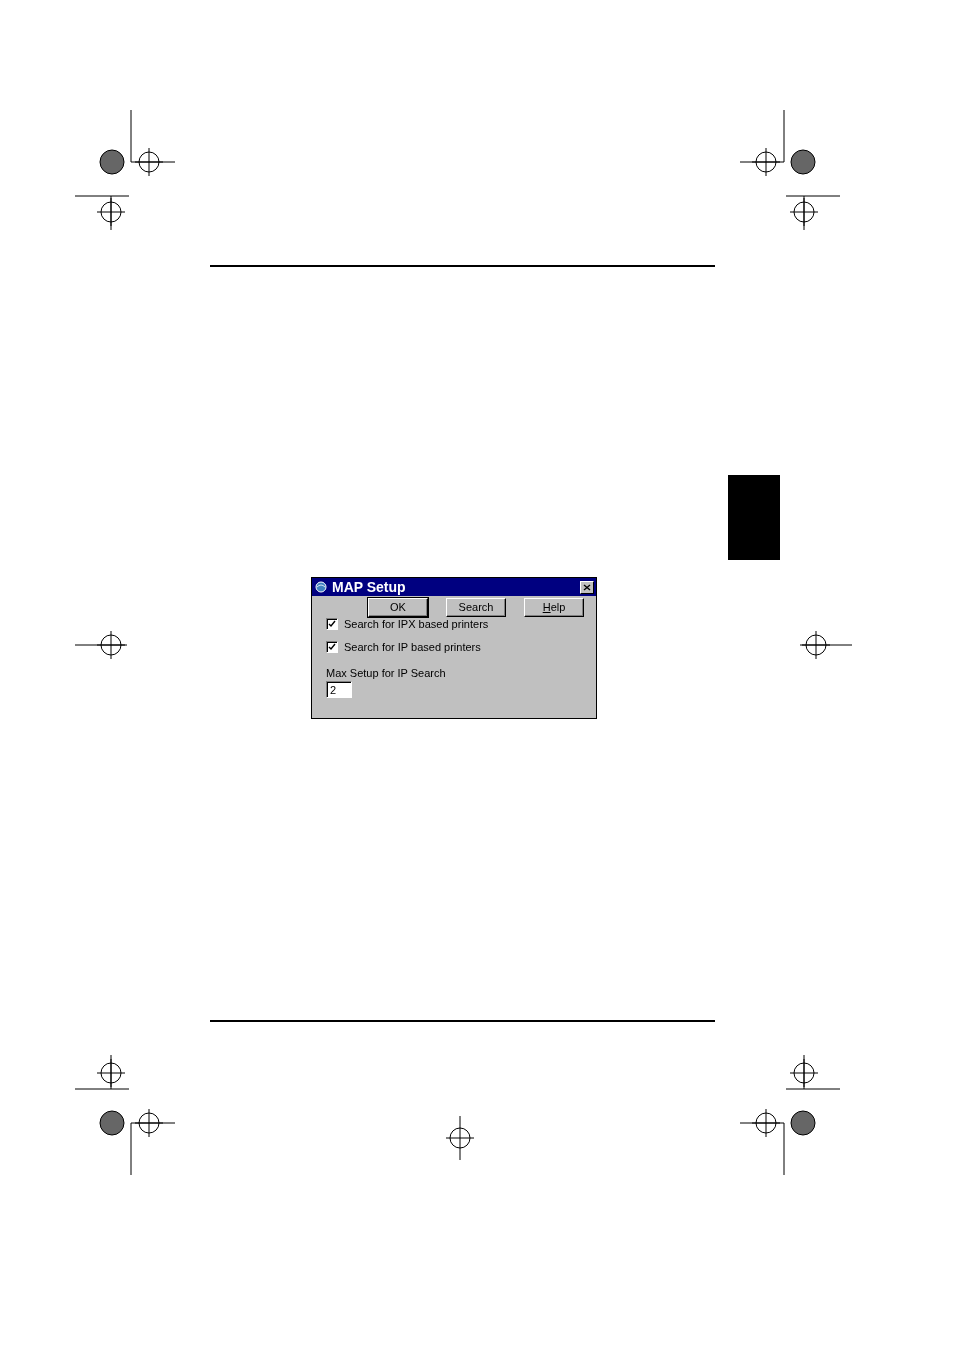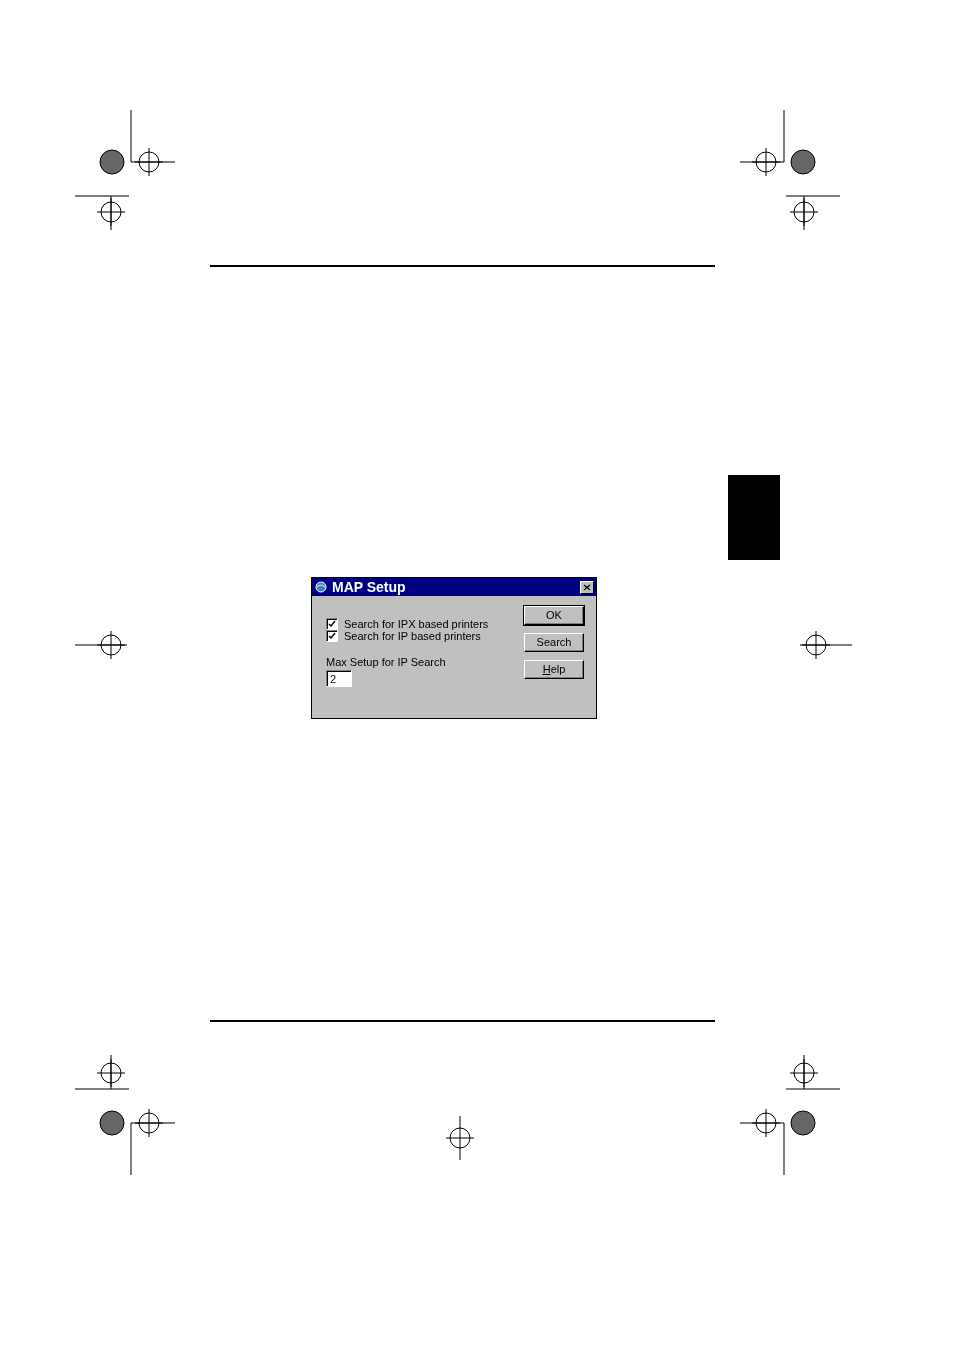--- a/index.html
+++ b/index.html
@@ -79,21 +79,21 @@
       position: relative;
       padding: 10px 3px 14px 14px;
       min-height: 122px;
     }
     .checkbox-row {
       display: flex;
       align-items: center;
       margin-top: 12px;
     }
     .checkbox-row:first-child { margin-top: 12px; }
-    .checkbox-row + .checkbox-row { margin-top: 0; }
+    .checkbox-row + .checkbox-row { margin-top: 11px; }
     .cb {
       width: 12px;
       height: 12px;
       background: #fff;
       border-top: 1px solid #808080;
       border-left: 1px solid #808080;
       border-right: 1px solid #fff;
       border-bottom: 1px solid #fff;
       box-shadow: inset 1px 1px 0 #000;
       margin-right: 6px;
@@ -122,24 +122,23 @@
       background: #fff;
       border-top: 1px solid #808080;
       border-left: 1px solid #808080;
       border-right: 1px solid #fff;
       border-bottom: 1px solid #fff;
       box-shadow: inset 1px 1px 0 #000;
     }
     .btn-stack {
       position: absolute;
       right: 12px;
-      top: 10px;
+      top: 2px;
       display: flex;
-      flex-direction: column;
-      gap: 8px;
+      gap: 18px;
     }
     .win-btn {
       width: 60px;
       height: 19px;
       background: #c0c0c0;
       border-top: 1px solid #fff;
       border-left: 1px solid #fff;
       border-right: 1px solid #000;
       border-bottom: 1px solid #000;
       box-shadow: inset -1px -1px 0 #808080;

